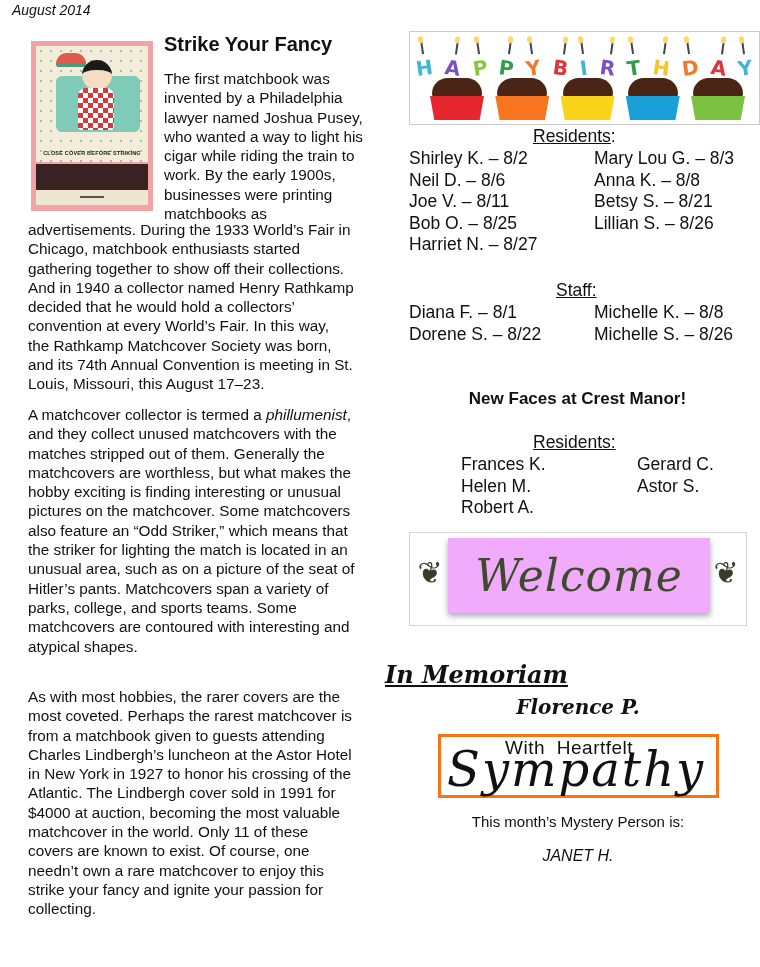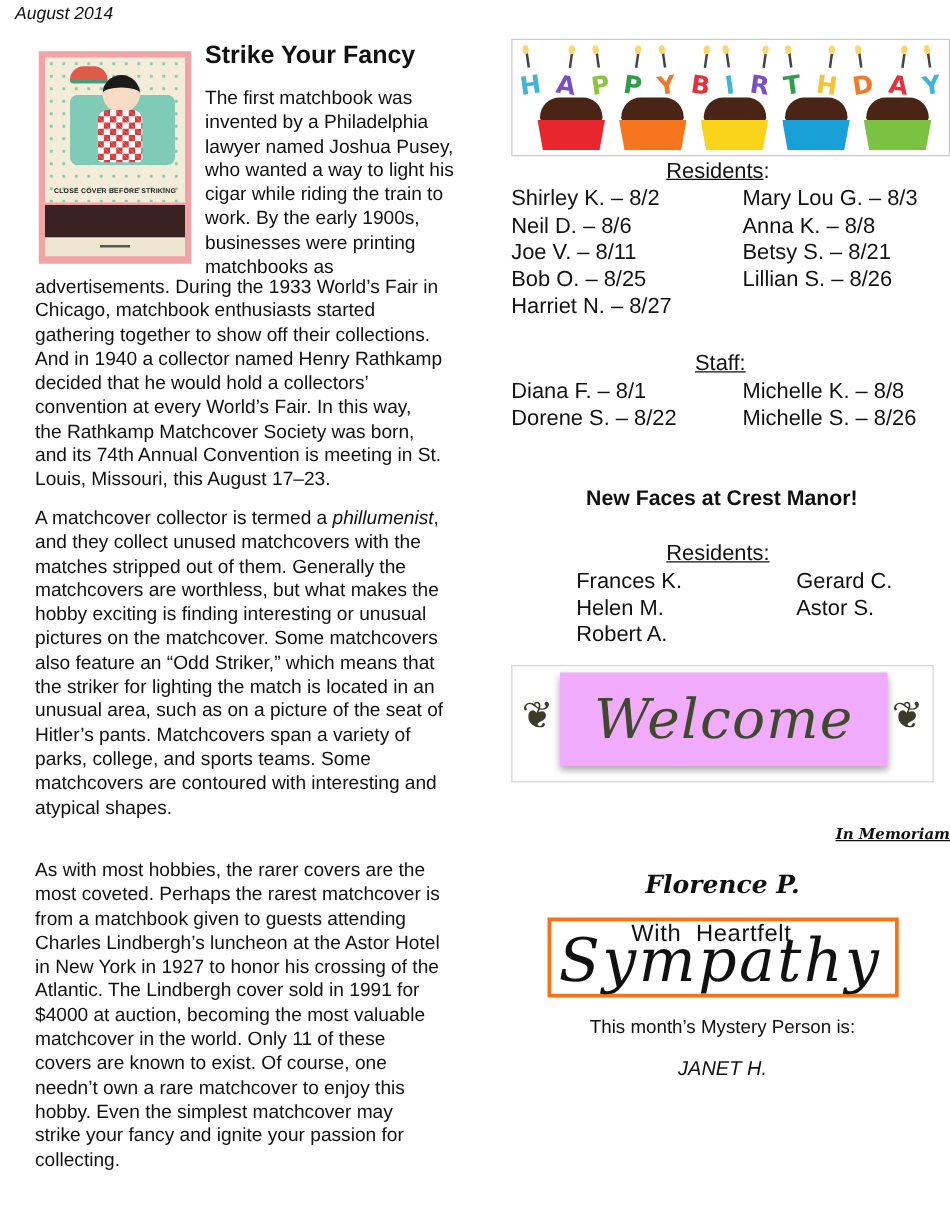--- a/index.html
+++ b/index.html
@@ -47,21 +47,21 @@
 
   .new-faces { position: absolute; left: 409px; top: 389px; width: 337px; text-align: center; font-size: 17px; font-weight: bold; }
 
   .welcome { position: absolute; left: 409px; top: 532px; width: 338px; height: 94px; border: 1px solid #d5d5d5; background: #fff; }
   .welcome .card { position: absolute; left: 38px; top: 5px; width: 262px; height: 75px; background: #f0abfc; box-shadow: 0 3px 6px rgba(0,0,0,0.35); display: flex; align-items: center; justify-content: center; }
   .welcome .word { font-family: "DejaVu Serif", serif; font-style: italic; font-size: 44px; color: #3f4a2c; letter-spacing: 1px; }
   .welcome .orn { position: absolute; top: 20px; width: 32px; height: 40px; font-size: 30px; line-height: 40px; text-align: center; color: #3b3b2a; }
   .welcome .orn-left { left: 4px; }
   .welcome .orn-right { right: 4px; }
 
-  .memoriam { position: absolute; left: 422px; top: 660px; width: 338px; text-align: right; font-family: "DejaVu Serif", serif; font-style: italic; font-weight: bold; font-size: 12px; text-decoration: underline; }
+  .memoriam { position: absolute; left: 385px; top: 660px; width: 338px; text-align: left; font-family: "DejaVu Serif", serif; font-style: italic; font-weight: bold; font-size: 24px; text-decoration: underline; }
   .deceased { position: absolute; left: 409px; top: 695px; width: 338px; text-align: center; font-family: "DejaVu Serif", serif; font-style: italic; font-weight: bold; font-size: 20px; }
 
   .sympathy { position: absolute; left: 438px; top: 734px; width: 281px; height: 64px; border: 3px solid #f97316; background: #fff; }
   .sympathy .small { position: absolute; left: 64px; top: 0; font-size: 19px; letter-spacing: 0.5px; word-spacing: 6px; }
   .sympathy .big { position: absolute; left: 6px; top: 4px; font-family: "DejaVu Serif", serif; font-style: italic; font-size: 48px; letter-spacing: 2px; line-height: 56px; }
 
   .mystery-label { position: absolute; left: 409px; top: 813px; width: 338px; text-align: center; font-size: 15px; }
   .mystery-name { position: absolute; left: 409px; top: 847px; width: 338px; text-align: center; font-size: 16px; font-style: italic; }
 </style>
 </head>
@@ -124,21 +124,20 @@
     <span class="line">As with most hobbies, the rarer covers are the</span>
     <span class="line">most coveted. Perhaps the rarest matchcover is</span>
     <span class="line">from a matchbook given to guests attending</span>
     <span class="line">Charles Lindbergh’s luncheon at the Astor Hotel</span>
     <span class="line">in New York in 1927 to honor his crossing of the</span>
     <span class="line">Atlantic. The Lindbergh cover sold in 1991 for</span>
     <span class="line">$4000 at auction, becoming the most valuable</span>
     <span class="line">matchcover in the world. Only 11 of these</span>
     <span class="line">covers are known to exist. Of course, one</span>
     <span class="line">needn’t own a rare matchcover to enjoy this</span>
-    <span class="line">hobby. Even the simplest matchcover may</span>
     <span class="line">strike your fancy and ignite your passion for</span>
     <span class="line">collecting.</span>
   </div>
 
 <div class="banner">
   <div class="letters" id="letters">
       <span class="letter" style="color: rgb(63, 182, 216); transform: rotate(-8deg);">H</span>
       <span class="letter" style="color: rgb(123, 79, 196); transform: rotate(8deg);">A</span>
       <span class="letter" style="color: rgb(140, 198, 63); transform: rotate(-8deg);">P</span>
       <span class="letter" style="color: rgb(46, 158, 74); transform: rotate(8deg);">P</span>

